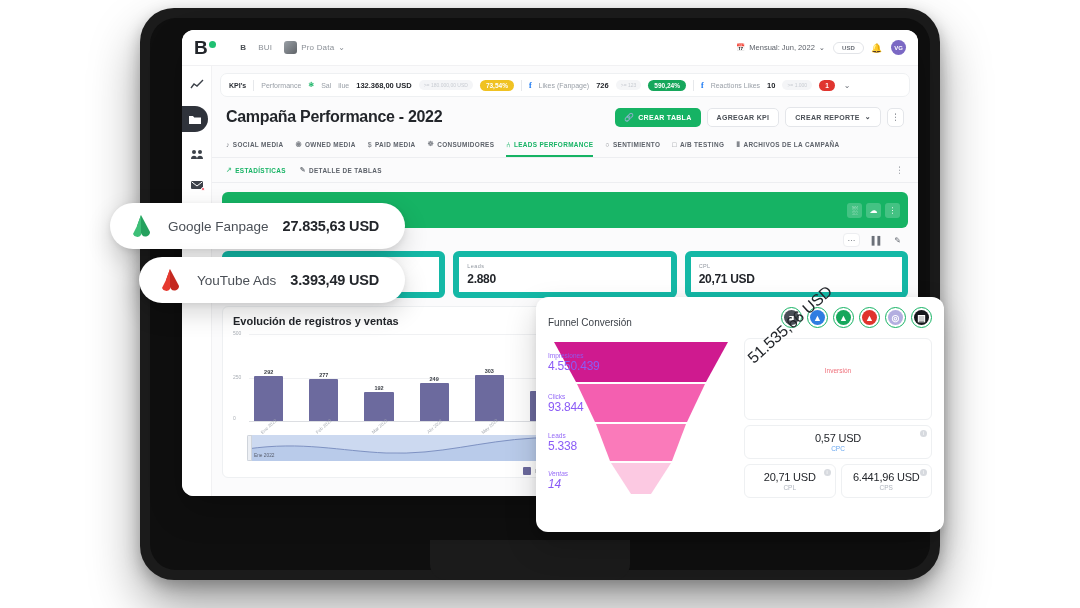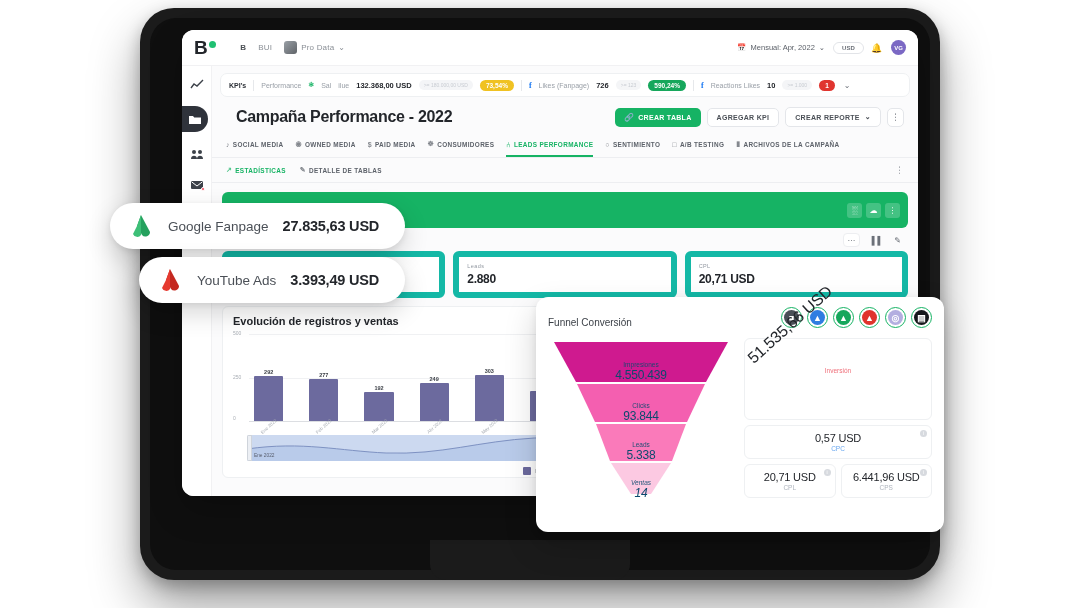--- a/index.html
+++ b/index.html
@@ -76,21 +76,21 @@
   .badge-y{ background:#f0c222; color:#fff; font-size:6.5px; font-weight:bold;
     border-radius:8px; padding:2px 6px;}
   .badge-g{ background:#16a75c; color:#fff; font-size:6.5px; font-weight:bold;
     border-radius:8px; padding:2px 6px;}
   .badge-r{ background:#e0352f; color:#fff; font-size:6.5px; font-weight:bold;
     border-radius:8px; padding:2px 6px;}
   .fb{ color:#1877f2; font-weight:bold; font-size:8px; font-family:"Liberation Serif",serif;}
 
   
   .titlerow{ display:flex; align-items:center; padding:10px 14px 6px 14px; }
-  .ptitle{ font-size:16px; font-weight:bold; color:#23262b; letter-spacing:-.3px;margin-left:10px;}
+  .ptitle{ font-size:16px; font-weight:bold; color:#23262b; letter-spacing:-.3px;}
   .titlerow .acts{ margin-left:auto; display:flex; align-items:center; gap:6px;}
   .btn-green{ background:#16b364; color:#fff; font-size:7px; font-weight:bold;
     border:none; border-radius:5px; padding:5px 9px; display:flex;align-items:center;gap:4px;
     letter-spacing:.3px;}
   .btn-w{ background:#fff; color:#4b5057; font-size:7px; font-weight:bold;
     border:1px solid #e4e6ea; border-radius:5px; padding:5px 9px; letter-spacing:.3px;
     display:flex;align-items:center;gap:5px;}
   .btn-dots{ background:#fff;border:1px solid #e4e6ea;border-radius:5px;width:17px;height:19px;
     display:flex;align-items:center;justify-content:center;color:#6b7078;font-size:9px;}
 
@@ -187,21 +187,21 @@
   .fh{ display:flex; align-items:flex-end; }
   .fh-title{ font-size:10px; color:#3a3f46; }
   .fh-icons{ margin-left:auto; display:flex; gap:5px;}
   .cico{ width:21px;height:21px;border-radius:50%; border:1.6px solid #16b364;
     display:flex;align-items:center;justify-content:center; }
   .cico i{ width:15px;height:15px;border-radius:50%; display:flex;align-items:center;
     justify-content:center; color:#fff; font-size:9px; font-weight:bold; font-style:normal;}
 
   .fbody{ display:flex; gap:10px; margin-top:10px; }
   .fgraph{ width:186px; position:relative; height:160px; padding-top:6px;}
-  .fstage{ position:relative; margin:13px auto; color:#0c4a6e; text-align:center;}
+  .fstage{ position:relative; margin:4px auto; color:#8b5cf6; text-align:left;}
   .fstage .sl{ font-size:6.5px; opacity:.92; }
   .fstage .sv{ font-size:12px; font-weight:normal; letter-spacing:-.2px; }
 
   .fmetrics{ flex:1; display:flex; flex-direction:column; gap:5px; }
   .mrow{ display:flex; gap:5px; }
   .mcard{ flex:1; background:#fff; border:1px solid #eef0f2; border-radius:6px;
     padding:6px 4px; text-align:center; position:relative; }
   .mcard.big{ padding:9px 4px; }
   .mv{ font-size:11px; color:#23262b; letter-spacing:-.2px;}
   .mv.xl{ font-size:16px; }
@@ -232,21 +232,21 @@
         <span class="crumb dimmed">BUI</span>
         <span class="proj">
           <span class="proj-thumb"></span>
           <span class="crumb dimmed">Pro Data</span>
           <span class="crumb dimmed">⌄</span>
         </span>
       </div>
       <div class="right">
         <span class="date-sel">
           <span>📅</span>
-          <span>Mensual: Apr, 2022</span>
+          <span>Mensual: Jun, 2022</span>
           <span>⌄</span>
         </span>
         <span class="pill-usd">USD</span>
         <span style="font-size:9px;color:#5c6169;">🔔</span>
         <span class="avatar">VG</span>
       </div>
     </div>
 
     <div class="body">
 

